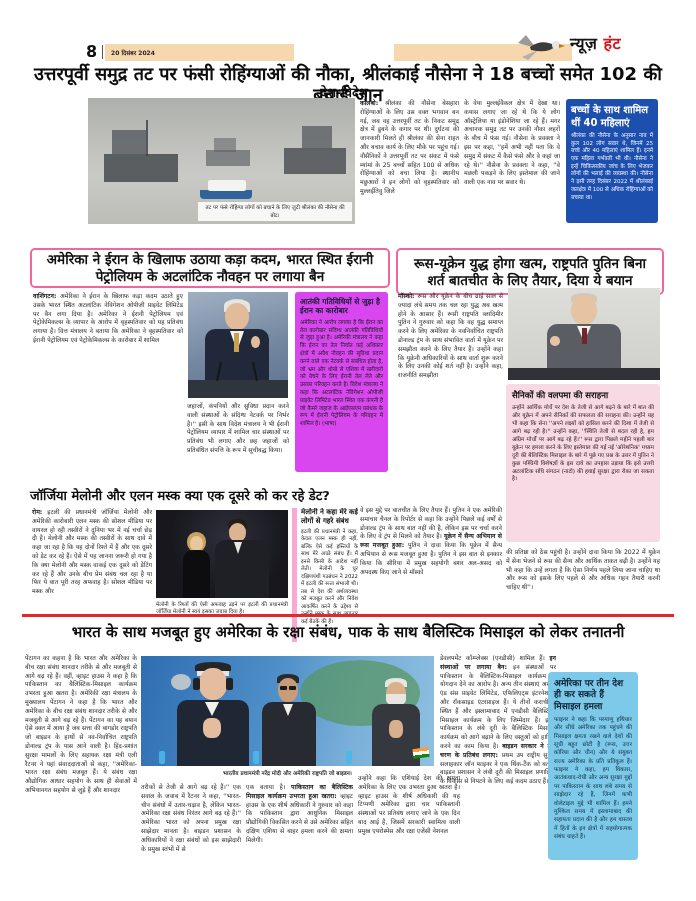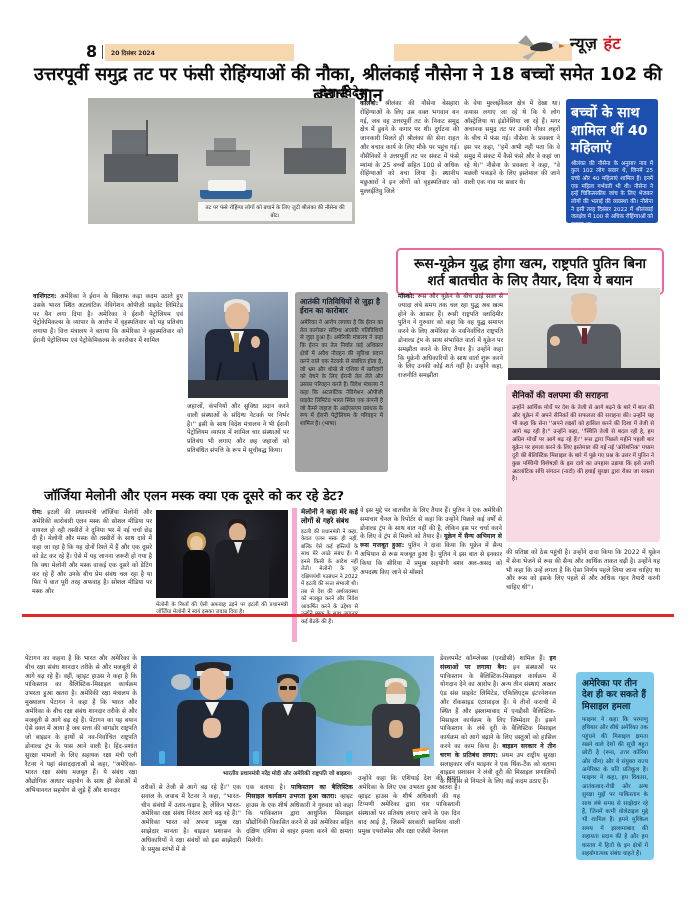--- a/index.html
+++ b/index.html
@@ -12,32 +12,32 @@
   .strip{background:#f7d7ae;}
   .hdr-date{font-size:6px;font-weight:bold;line-height:17px;padding-left:6px;color:#222;}
   .section-label{font-size:13px;font-weight:bold;text-align:center;line-height:17px;color:#111;}
   .masthead{font-size:16px;font-weight:bold;letter-spacing:.5px;}
   .mh-black{color:#131313;} .mh-red{color:#d6161d;}
   
   .main-head{font-size:18px;font-weight:bold;text-align:center;line-height:1.15;color:#0c0c0c;}
   .boxed-head{border:2px solid #f0679e;border-radius:5px;font-size:13.5px;font-weight:bold;
               text-align:center;line-height:1.25;color:#101010;display:flex;align-items:center;
               justify-content:center;padding:2px 6px;box-sizing:border-box;}
-  .a4-head{font-size:13px;font-weight:bold;text-align:center;color:#0d0d0d;}
+  .a4-head{font-size:13px;font-weight:bold;color:#0d0d0d;}
   .a5-head{font-size:15px;font-weight:bold;text-align:center;color:#0d0d0d;}
   .redline{background:#e5262b;}
   
   .btxt{font-size:6.2px;line-height:1.42;text-align:justify;color:#1d1d1d;overflow:hidden;}
   .dateline,.subhead{font-weight:bold;}
   .caption{font-size:5.4px;line-height:1.35;color:#222;}
   
   .box-blue{background:#1d4fae;color:#fff;border-radius:3px;padding:5px;box-sizing:border-box;overflow:hidden;}
-  .box-blue .bx-t{font-size:14px;font-weight:bold;line-height:1.25;margin-bottom:3px;}
+  .box-blue .bx-t{font-size:10px;font-weight:bold;line-height:1.25;margin-bottom:3px;}
   .box-blue .bx-b{font-size:5.5px;line-height:1.4;text-align:justify;color:#f2f5ff;}
-  .box-green{background:#a3a3a3;border-radius:3px;padding:5px;box-sizing:border-box;overflow:hidden;color:#14231a;}
+  .box-green{background:#d946ef;border-radius:3px;padding:5px;box-sizing:border-box;overflow:hidden;color:#14231a;}
   .box-green .bx-t{font-size:7.5px;font-weight:bold;line-height:1.25;margin-bottom:3px;color:#102030;}
   .box-green .bx-b{font-size:5.5px;line-height:1.42;text-align:justify;}
   .box-pink{background:#f8dae4;border-radius:3px;padding:6px;box-sizing:border-box;overflow:hidden;color:#23141a;}
   .box-pink .bx-t{font-size:8.5px;font-weight:bold;line-height:1.25;margin-bottom:3px;color:#181016;}
   .box-pink .bx-b{font-size:5.7px;line-height:1.4;text-align:justify;}
   .box-sky{background:#7cc9e9;border-radius:4px;padding:6px;box-sizing:border-box;overflow:hidden;color:#0e2b3d;}
   .box-sky .bx-t{font-size:9px;font-weight:bold;line-height:1.25;margin-bottom:3px;color:#0b2233;}
   .box-sky .bx-b{font-size:5.8px;line-height:1.45;text-align:justify;}
   .box-plain{border-left:5px solid #f9a8d4;padding:0 0 0 4px;box-sizing:border-box;overflow:hidden;}
   .box-plain .bx-t{font-size:7px;font-weight:bold;line-height:1.25;margin-bottom:2px;color:#101010;}
@@ -107,20 +107,21 @@
     <span class="dateline">कोलंबो: </span>
     <span>श्रीलंका की नौसेना बेसहारा रोहिंग्याओं के लिए उस वक्त भगवान बन गई, जब वह उत्तरपूर्वी तट के निकट समुद्र क्षेत्र में डूबने के कगार पर थी। दुर्घटना की जानकारी मिलते ही श्रीलंका की सेना राहत और बचाव कार्य के लिए मौके पर पहुंच गई। नौसैनिकों ने उत्तरपूर्वी तट पर संकट में फंसे म्यांमां के 25 बच्चों सहित 100 से अधिक रोहिंग्याओं को बचा लिया है। स्थानीय मछुआरों ने इन लोगों को बृहस्पतिवार को मुल्लईतिवु जिले</span>
   </div>
   <div class="abs btxt" style="left:464px;top:99px;width:96px;height:148px;">के वेया मुल्लईवैकल क्षेत्र में देखा था। कयास लगाए जा रहे थे कि ये लोग ऑस्ट्रेलिया या इंडोनेशिया जा रहे हैं। मगर अचानक समुद्र तट पर उनकी नौका लहरों के बीच में फंस गई। नौसेना के प्रवक्ता ने इस पर कहा, ''हमें अभी नहीं पता कि वे समुद्र में संकट में कैसे फंसे और वे कहां जा रहे थे।'' नौसेना के प्रवक्ता ने कहा, ''वे मछली पकड़ने के लिए इस्तेमाल की जाने वाली एक नाव पर सवार थे।</div>
 
   <div class="abs box-blue" style="left:566px;top:99px;width:92px;height:124px;">
     <div class="bx-t">बच्चों के साथ शामिल थीं 40 महिलाएं</div>
     <div class="bx-b">श्रीलंका की नौसेना के अनुसार नाव में कुल 102 लोग सवार थे, जिनमें 25 बच्चे और 40 महिलाएं शामिल हैं। इनमें एक महिला गर्भवती भी थी। नौसेना ने इन्हें चिकित्सकीय जांच के लिए भेजकर लोगों की भलाई की व्यवस्था की। नौसेना ने इसी तरह दिसंबर 2022 में श्रीलंकाई जलक्षेत्र में 100 से अधिक रोहिंग्याओं को बचाया था।</div>
   </div>
 
+  <div class="abs boxed-head" style="left:30px;top:248px;width:360px;height:40px;">अमेरिका ने ईरान के खिलाफ उठाया कड़ा कदम, भारत स्थित ईरानी पेट्रोलियम के अटलांटिक नौवहन पर लगाया बैन</div>
 
   <div class="abs btxt" style="left:33px;top:292px;width:150px;height:210px;">
     <span class="dateline">वाशिंगटन: </span>
     <span>अमेरिका ने ईरान के खिलाफ कड़ा कदम उठाते हुए उसके भारत स्थित अटलांटिक नेविगेशन ओपीजी प्राइवेट लिमिटेड पर बैन लगा दिया है। अमेरिका ने ईरानी पेट्रोलियम एवं पेट्रोकेमिकल्स के व्यापार के आरोप में बृहस्पतिवार को यह प्रतिबंध लगाया है। वित्त मंत्रालय ने बताया कि अमेरिका ने बृहस्पतिवार को ईरानी पेट्रोलियम एवं पेट्रोकेमिकल्स के कारोबार में शामिल</span>
   </div>
 
   <div class="photo ph-biden" style="left:188px;top:292px;width:100px;height:106px;">
     <div class="fig" style="left:36px;top:7px;width:26px;height:13px;border-radius:50% 50% 0 0;background:#e8e5e0;"></div>
     <div class="fig head" style="left:37px;top:11px;width:24px;height:27px;background:#e2bb9b;"></div>
     <div class="fig suit" style="left:17px;top:37px;width:64px;height:53px;background:#20283a;"></div>
@@ -184,20 +185,21 @@
     <div class="fig" style="left:78px;top:32px;width:8px;height:12px;background:#e9e8e4;clip-path:polygon(0 0,100% 0,50% 100%);"></div>
   </div>
   <div class="abs caption" style="left:156px;top:601px;width:132px;text-align:justify;">मेलोनी के रिश्तों की ऐसी अफवाह उड़ने पर इटली की प्रधानमंत्री जॉर्जिया मेलोनी ने स्वयं इसका जवाब दिया है।</div>
 
   <div class="abs box-plain" style="left:292px;top:508px;width:66px;height:134px;">
     <div class="bx-t">मेलोनी ने कहा मेरे कई लोगों से गहरे संबंध</div>
     <div class="bx-b">इटली की प्रधानमंत्री ने कहा, केवल एलन मस्क ही नहीं, बल्कि ऐसे कई हस्तियों के साथ मेरे अच्छे संबंध हैं। मैं इनसे किसी के आदेश नहीं लेती। मेलोनी के धुर दक्षिणपंथी गठबंधन ने 2022 में इटली की सत्ता संभाली थी। तब से देश की अर्थव्यवस्था को मजबूत करने और निवेश आकर्षित करने के उद्देश्य से उन्होंने मस्क के साथ लगातार कई बैठकें की हैं।</div>
   </div>
 
   <div class="abs redline" style="left:22px;top:614px;width:652px;height:3px;"></div>
+  <div class="abs a5-head" style="left:22px;top:621px;width:652px;">भारत के साथ मजबूत हुए अमेरिका के रक्षा संबंध, पाक के साथ बैलिस्टिक मिसाइल को लेकर तनातनी</div>
 
   <div class="abs btxt" style="left:25px;top:654px;width:112px;height:216px;">पेंटागन का कहना है कि भारत और अमेरिका के बीच रक्षा संबंध शानदार तरीके से और मजबूती से आगे बढ़ रहे हैं। वहीं, व्हाइट हाउस ने कहा है कि पाकिस्तान का बैलिस्टिक-मिसाइल कार्यक्रम उभरता हुआ खतरा है। अमेरिकी रक्षा मंत्रालय के मुख्यालय पेंटागन ने कहा है कि भारत और अमेरिका के बीच रक्षा संबंध शानदार तरीके से और मजबूती से आगे बढ़ रहे हैं। पेंटागन का यह बयान ऐसे वक्त में आया है जब सत्ता की बागडोर राष्ट्रपति जो बाइडन के हाथों से नव-निर्वाचित राष्ट्रपति डोनाल्ड ट्रंप के पास आने वाली है। हिंद-प्रशांत सुरक्षा मामलों के लिए सहायक रक्षा मंत्री एली रैटनर ने यहां संवाददाताओं से कहा, ''अमेरिका-भारत रक्षा संबंध मजबूत हैं। ये संबंध रक्षा औद्योगिक आधार सहयोग के साथ ही सेवाओं में अभियानगत सहयोग से जुड़े हैं और शानदार</div>
 
   <div class="photo ph-g20" style="left:141px;top:656px;width:293px;height:110px;">
     <div class="fig" style="right:14px;top:4px;width:120px;height:66px;border-radius:50%;background:#57945e;opacity:.7;"></div>
     <div class="fig" style="left:30px;top:18px;width:20px;height:16px;border-radius:50%;background:#d9d6d0;opacity:.8;"></div>
     <div class="fig" style="left:56px;top:8px;width:32px;height:12px;border-radius:50% 50% 0 0;background:#e9e6e1;"></div>
     <div class="fig" style="left:54px;top:6px;width:36px;height:9px;border-radius:50% 50% 0 0;background:#26262a;"></div>
     <div class="fig head" style="left:58px;top:12px;width:28px;height:32px;background:#e3bd9d;"></div>
     <div class="fig" style="left:52px;top:22px;width:7px;height:12px;background:#222;border-radius:2px;"></div>
@@ -234,18 +236,18 @@
   <div class="abs btxt" style="left:358px;top:774px;width:102px;height:97px;">उन्होंने कहा कि एशियाई देश की क्षमता अमेरिका के लिए एक उभरता हुआ खतरा है। व्हाइट हाउस के शीर्ष अधिकारी की यह टिप्पणी अमेरिका द्वारा चार पाकिस्तानी संस्थाओं पर प्रतिबंध लगाए जाने के एक दिन बाद आई है, जिसमें सरकारी स्वामित्व वाली प्रमुख एयरोस्पेस और रक्षा एजेंसी नेशनल</div>
 
   <div class="abs btxt" style="left:440px;top:654px;width:116px;height:216px;">
     <span>डेवलपमेंट कॉम्प्लेक्स (एनडीसी) शामिल हैं।</span>
     <span class="subhead">इन संस्थाओं पर लगाया बैन: </span>
     <span>इन संस्थाओं पर पाकिस्तान के बैलिस्टिक-मिसाइल कार्यक्रम में योगदान देने का आरोप है। अन्य तीन संस्थाएं अख्तर एंड संस प्राइवेट लिमिटेड, एफिलिएट्स इंटरनेशनल और रॉकसाइड एंटरप्राइज हैं। ये तीनों कराची में स्थित हैं और इस्लामाबाद में एनडीसी बैलिस्टिक-मिसाइल कार्यक्रम के लिए जिम्मेदार हैं। इसने पाकिस्तान के लंबे दूरी के बैलिस्टिक मिसाइल कार्यक्रम को आगे बढ़ाने के लिए वस्तुओं को हासिल करने का काम किया है।</span>
     <span class="subhead">बाइडन सरकार ने तीन चरण के प्रतिबंध लगाए: </span>
     <span>प्रथम उप राष्ट्रीय सुरक्षा सलाहकार जॉन फाइनर ने एक थिंक-टैंक को बताया बाइडन प्रशासन ने लंबी दूरी की मिसाइल प्रणालियों के विकास से निपटने के लिए कई कदम उठाए हैं।</span>
   </div>
 
-  <div class="abs box-sky" style="left:576px;top:672px;width:78px;height:188px;">
+  <div class="abs box-sky" style="left:548px;top:672px;width:90px;height:188px;">
     <div class="bx-t">अमेरिका पर तीन देश ही कर सकते हैं मिसाइल हमला</div>
     <div class="bx-b">फाइनर ने कहा कि परमाणु हथियार और सीधे अमेरिका तक पहुंचने की मिसाइल क्षमता रखने वाले देशों की सूची बहुत छोटी है (रूस, उत्तर कोरिया और चीन) और ये संयुक्त राज्य अमेरिका के प्रति प्रतिकूल हैं। फाइनर ने कहा, हम विकास, आतंकवाद-रोधी और अन्य सुरक्षा मुद्दों पर पाकिस्तान के साथ लंबे समय से साझेदार रहे हैं, जिनमें कभी वोलेटाइल मुद्दे भी शामिल हैं। हमने मुश्किल समय में इस्लामाबाद की सहायता प्रदान की है और हम वास्तव में हितों के इन क्षेत्रों में सहयोगात्मक संबंध चाहते हैं।</div>
   </div>
 
 </div>
 
 </body></html>

